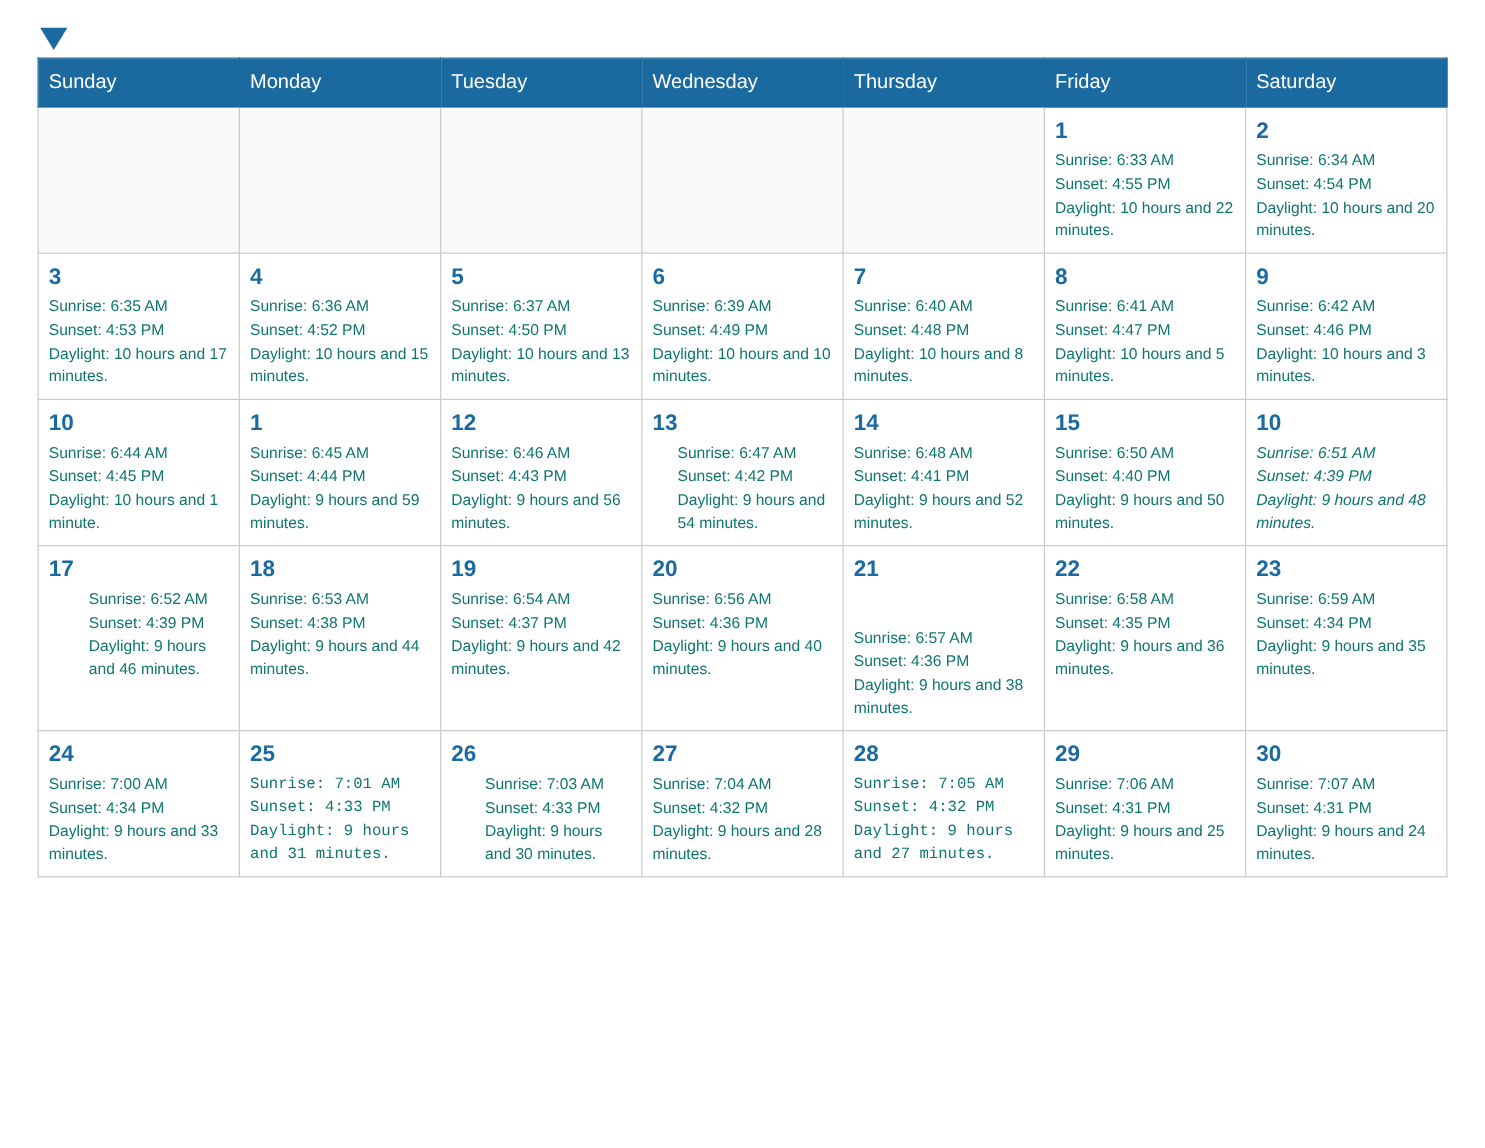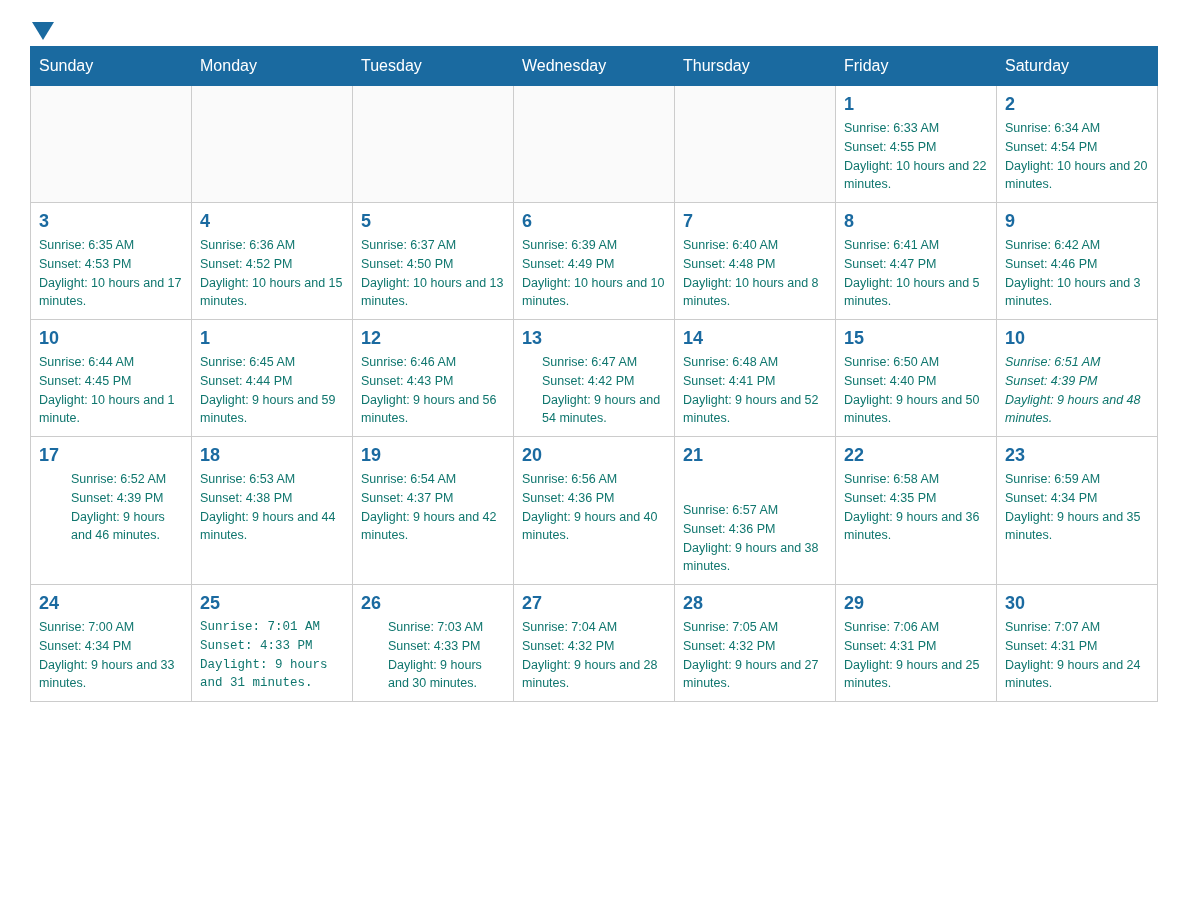--- a/index.html
+++ b/index.html
@@ -289,21 +289,21 @@
 Daylight: 9 hours and 30 minutes.</div>
         </td>
         <td>
           <span class="day-num">27</span>
           <div class="day-info" style="white-space: pre-line;">Sunrise: 7:04 AM
 Sunset: 4:32 PM
 Daylight: 9 hours and 28 minutes.</div>
         </td>
         <td>
           <span class="day-num">28</span>
-          <div class="day-info" style="white-space: pre-line;">Sunrise: 7:05 AM
+          <div class="day-info" style="white-space: pre-line; font-family: Liberation Mono, monospace;">Sunrise: 7:05 AM
 Sunset: 4:32 PM
 Daylight: 9 hours and 27 minutes.</div>
         </td>
         <td>
           <span class="day-num">29</span>
           <div class="day-info" style="white-space: pre-line;">Sunrise: 7:06 AM
 Sunset: 4:31 PM
 Daylight: 9 hours and 25 minutes.</div>
         </td>
         <td>

